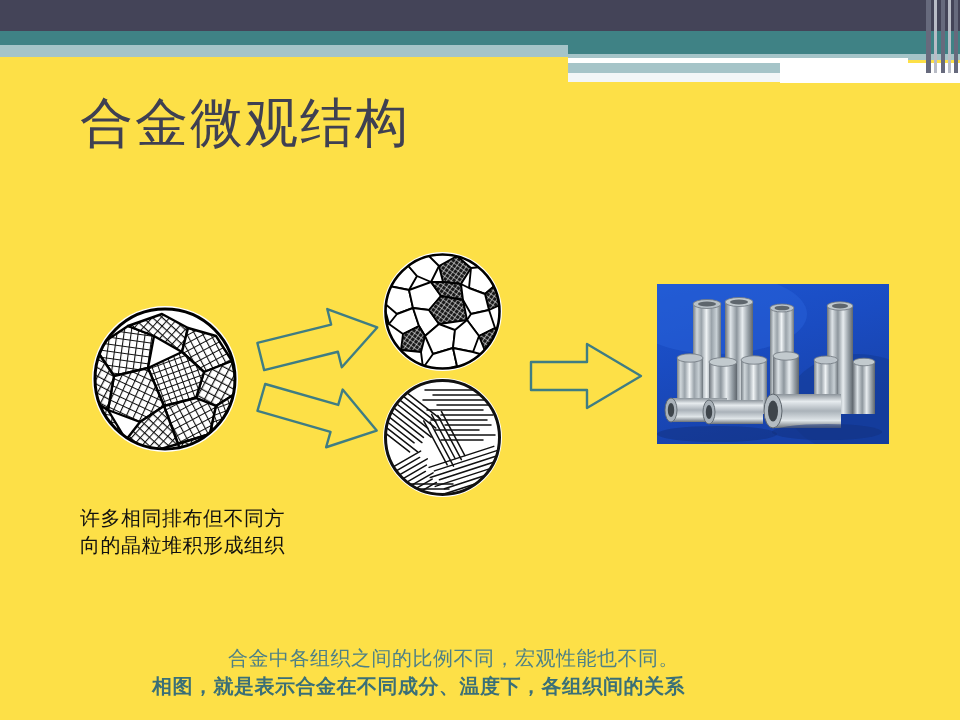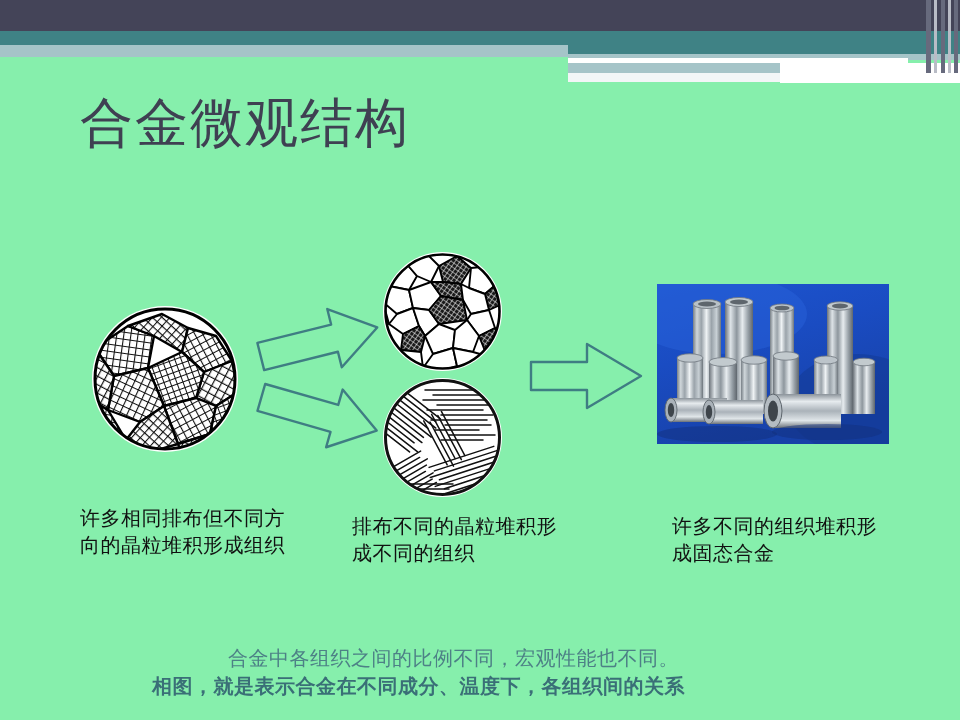--- a/index.html
+++ b/index.html
@@ -3,21 +3,21 @@
 <meta charset="utf-8">
 <style>
   html,body{margin:0;padding:0;}
   body{
     width:960px;height:720px;
     background:#ffffff;
     font-family:"Liberation Sans","DejaVu Sans",sans-serif;
     overflow:hidden;
     position:relative;
   }
-  .slide{position:absolute;inset:0;width:960px;height:720px;background:#86efac;overflow:hidden;}
+  .slide{position:absolute;inset:0;width:960px;height:720px;background:#fde047;overflow:hidden;}
 
   
   .hdr{position:absolute;left:0;top:0;width:960px;height:90px;}
   .bar-navy{position:absolute;left:0;top:0;width:960px;height:31px;background:#444458;}
   .bar-teal{position:absolute;left:0;top:31px;width:960px;height:14px;background:#3f8285;}
   .bar-lightA{position:absolute;left:0;top:45px;width:927px;height:12px;background:#a5c4c8;}
   .bar-teal2{position:absolute;left:568px;top:45px;width:392px;height:9px;background:#3f8285;}
   .bar-lightB{position:absolute;left:568px;top:54px;width:392px;height:6px;background:#a5c4c8;}
   .bar-whiteline{position:absolute;left:568px;top:58px;width:340px;height:5px;background:#ffffff;}
   .bar-lightC{position:absolute;left:568px;top:63px;width:392px;height:10px;background:#a5c4c8;}
@@ -396,19 +396,17 @@
         <ellipse cx="116" cy="127" rx="9" ry="17" fill="#b4bcc2" stroke="#5e666d" stroke-width="1"></ellipse>
         <ellipse cx="116" cy="127" rx="5" ry="10.5" fill="#3e454b"></ellipse>
       </g>
 
       <ellipse cx="60" cy="150" rx="60" ry="8" fill="#11307d" opacity="0.5"></ellipse>
       <ellipse cx="170" cy="148" rx="55" ry="8" fill="#11307d" opacity="0.5"></ellipse>
     </svg>
   </div>
 
   <div class="cap cap1">许多相同排布但不同方向的晶粒堆积形成组织</div>
-  <div class="cap cap2">排布不同的晶粒堆积形成不同的组织</div>
-  <div class="cap cap3">许多不同的组织堆积形成固态合金</div>
 
   <div class="foot foot2">合金中各组织之间的比例不同，宏观性能也不同。</div>
   <div class="foot foot3">相图，就是表示合金在不同成分、温度下，各组织间的关系</div>
 
 </div>
 
 </body></html>

